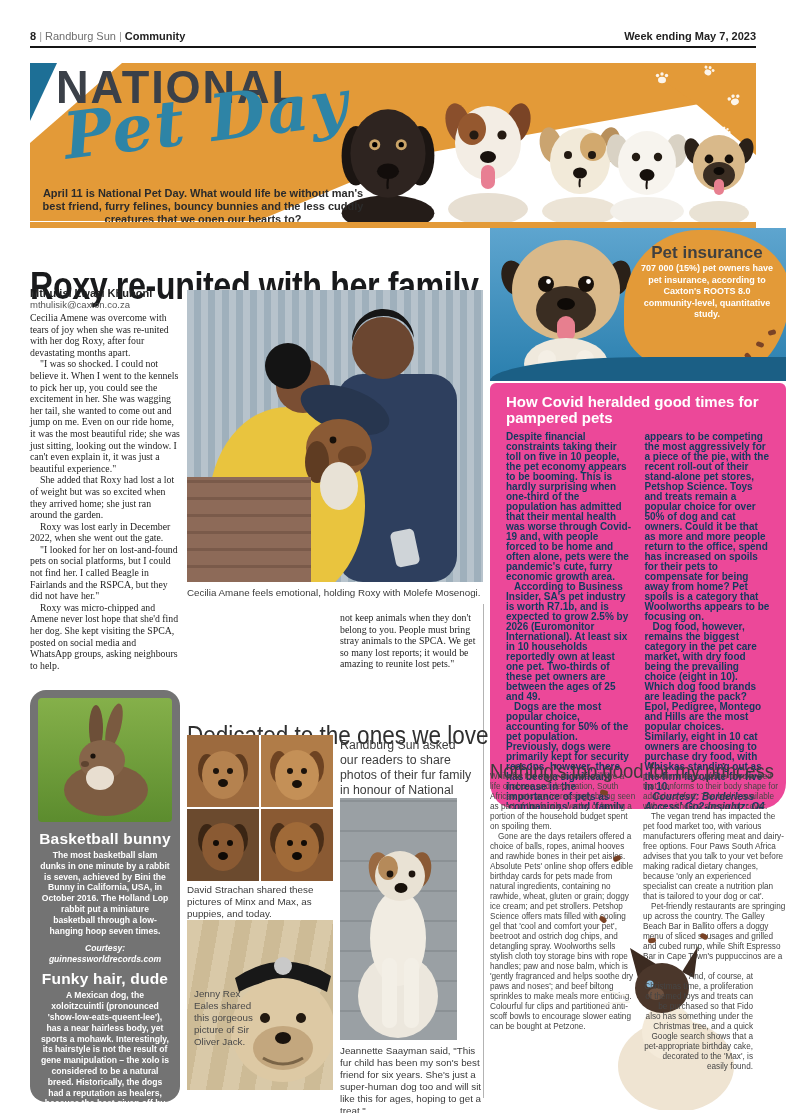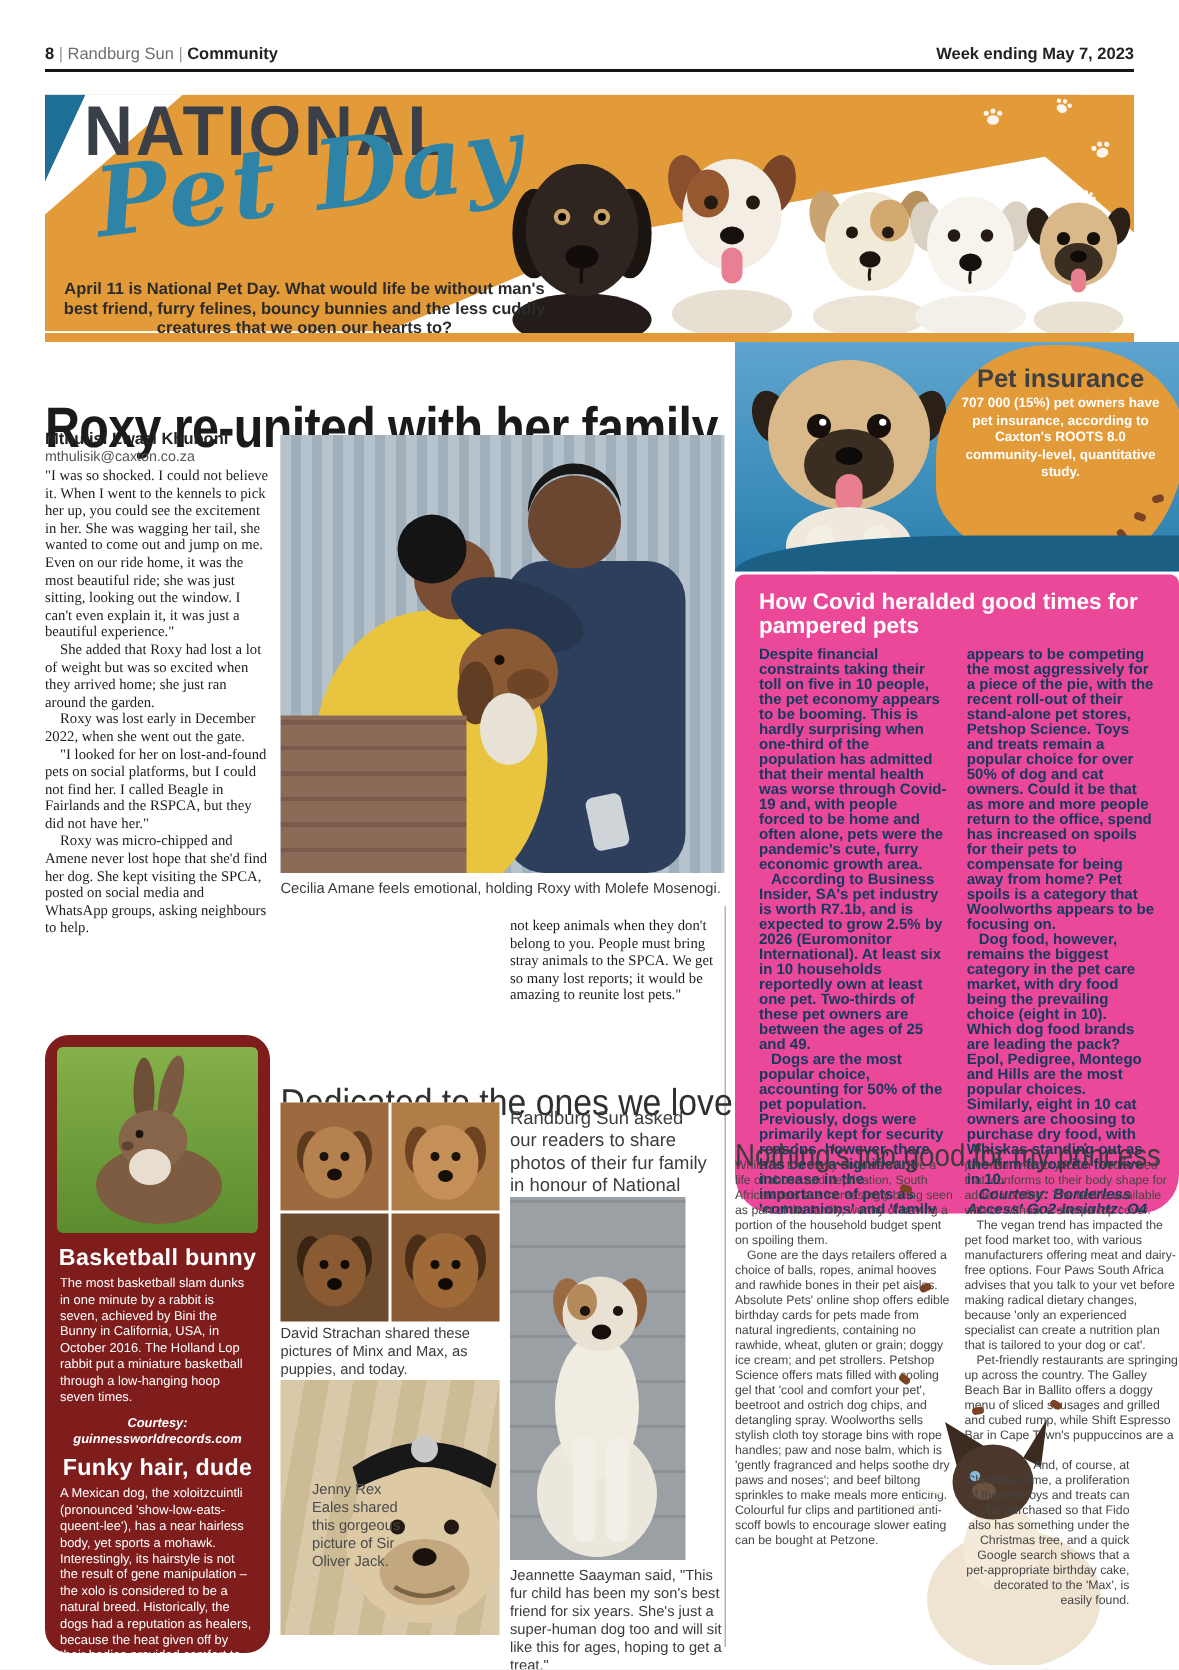--- a/index.html
+++ b/index.html
@@ -70,40 +70,40 @@
   .covid{top:383px;left:490px;width:296px;height:426px;background:#ec4899;
         border-radius:6px 6px 26px 26px;overflow:hidden}
   .covid h2{margin:11px 16px 6px;font-size:15px;line-height:16px;font-weight:800;color:#fff}
   .covid .cols{display:flex;gap:13px;margin:2px 16px}
   .covid .c{flex:1;font-size:10px;font-weight:bold;line-height:10px;color:#113A5F}
   .covid .c p{margin:0}
   .covid .c p + p{text-indent:8px}
   .covid .credit{font-style:italic}
 
   
-  .sidebox{top:690px;left:30px;width:150px;height:412px;background:#7f1d1d;
+  .sidebox{top:690px;left:30px;width:150px;height:412px;background:#737373;
         border-radius:16px;overflow:hidden}
   .rabbit{margin:8px;height:124px;border-radius:4px;overflow:hidden;position:relative;
         background:linear-gradient(180deg,#85b04a,#5c8c2e)}
   .sidebox h3{margin:4px 6px 2px;text-align:center;font-size:15.5px;font-weight:800;color:#fff;letter-spacing:.2px}
-  .sidebox .body{margin:0 10px;text-align:left;font-size:8.6px;font-weight:normal;color:#fff;line-height:10.8px}
+  .sidebox .body{margin:0 10px;text-align:center;font-size:8.6px;font-weight:bold;color:#fff;line-height:10.8px}
   .sidebox .credit{margin:7px 10px 6px;text-align:center;font-size:8.6px;font-weight:bold;
         font-style:italic;color:#fff;line-height:10.5px}
 
   
   .dedicated-h{top:700px;left:187px;font-size:25px;font-weight:400;color:#2f2f2f;
         white-space:nowrap;transform:scaleX(.9);transform-origin:left}
   .ded-intro{top:738px;left:340px;width:132px;font-size:12.3px;line-height:15px;color:#3d3d3d}
   .collage{top:735px;left:187px;width:146px;height:146px;display:grid;
         grid-template-columns:1fr 1fr;grid-template-rows:1fr 1fr;gap:2px;background:#fff}
   .collage div{position:relative;overflow:hidden}
   .cap-minx{top:884px;left:187px;width:148px}
   .photo-oliver{top:920px;left:187px;width:146px;height:170px;overflow:hidden;
         background:repeating-linear-gradient(100deg,#d9c9a8 0 16px,#cdbb96 16px 32px)}
-  .cap-oliver{position:absolute;left:21px;top:68px;width:62px;font-size:9.8px;line-height:12px;color:#4a4a4a}
+  .cap-oliver{position:absolute;left:7px;top:68px;width:62px;font-size:9.8px;line-height:12px;color:#4a4a4a}
   .photo-jean{top:798px;left:340px;width:117px;height:242px;overflow:hidden;
         background:repeating-linear-gradient(0deg,#9aa0a4 0 28px,#8b9195 28px 30px)}
   .cap-jean{top:1045px;left:340px;width:144px}
 
   
   .princess-h{top:742px;left:490px;font-size:21px;font-weight:400;color:#3b3b3b;
         white-space:nowrap;transform:scaleX(.88);transform-origin:left}
   .pcol{font-size:8.2px;line-height:10px;color:#454545}
   .pcol p{margin:0}
   .pcol p + p{text-indent:8px}
@@ -233,20 +233,21 @@
     <div class="mast-strip"></div>
   </div>
 
   <h1 class="abs headline">Roxy re-united with her family</h1>
   <div class="abs byline">
     <div>Mthulisi Lwazi Khuboni</div>
     <div class="mail">mthulisik@caxton.co.za</div>
   </div>
 
   <div class="abs serifcol col1">
+    <p>Cecilia Amene was overcome with tears of joy when she was re-united with her dog Roxy, after four devastating months apart.</p>
     <p>"I was so shocked. I could not believe it. When I went to the kennels to pick her up, you could see the excitement in her. She was wagging her tail, she wanted to come out and jump on me. Even on our ride home, it was the most beautiful ride; she was just sitting, looking out the window. I can't even explain it, it was just a beautiful experience."</p>
     <p>She added that Roxy had lost a lot of weight but was so excited when they arrived home; she just ran around the garden.</p>
     <p>Roxy was lost early in December 2022, when she went out the gate.</p>
     <p>"I looked for her on lost-and-found pets on social platforms, but I could not find her. I called Beagle in Fairlands and the RSPCA, but they did not have her."</p>
     <p>Roxy was micro-chipped and Amene never lost hope that she'd find her dog. She kept visiting the SPCA, posted on social media and WhatsApp groups, asking neighbours to help.</p>
   </div>
 
   <div class="abs photo-main">
     <div class="bricks"></div>
     <svg width="296" height="292" viewBox="0 0 296 292">

